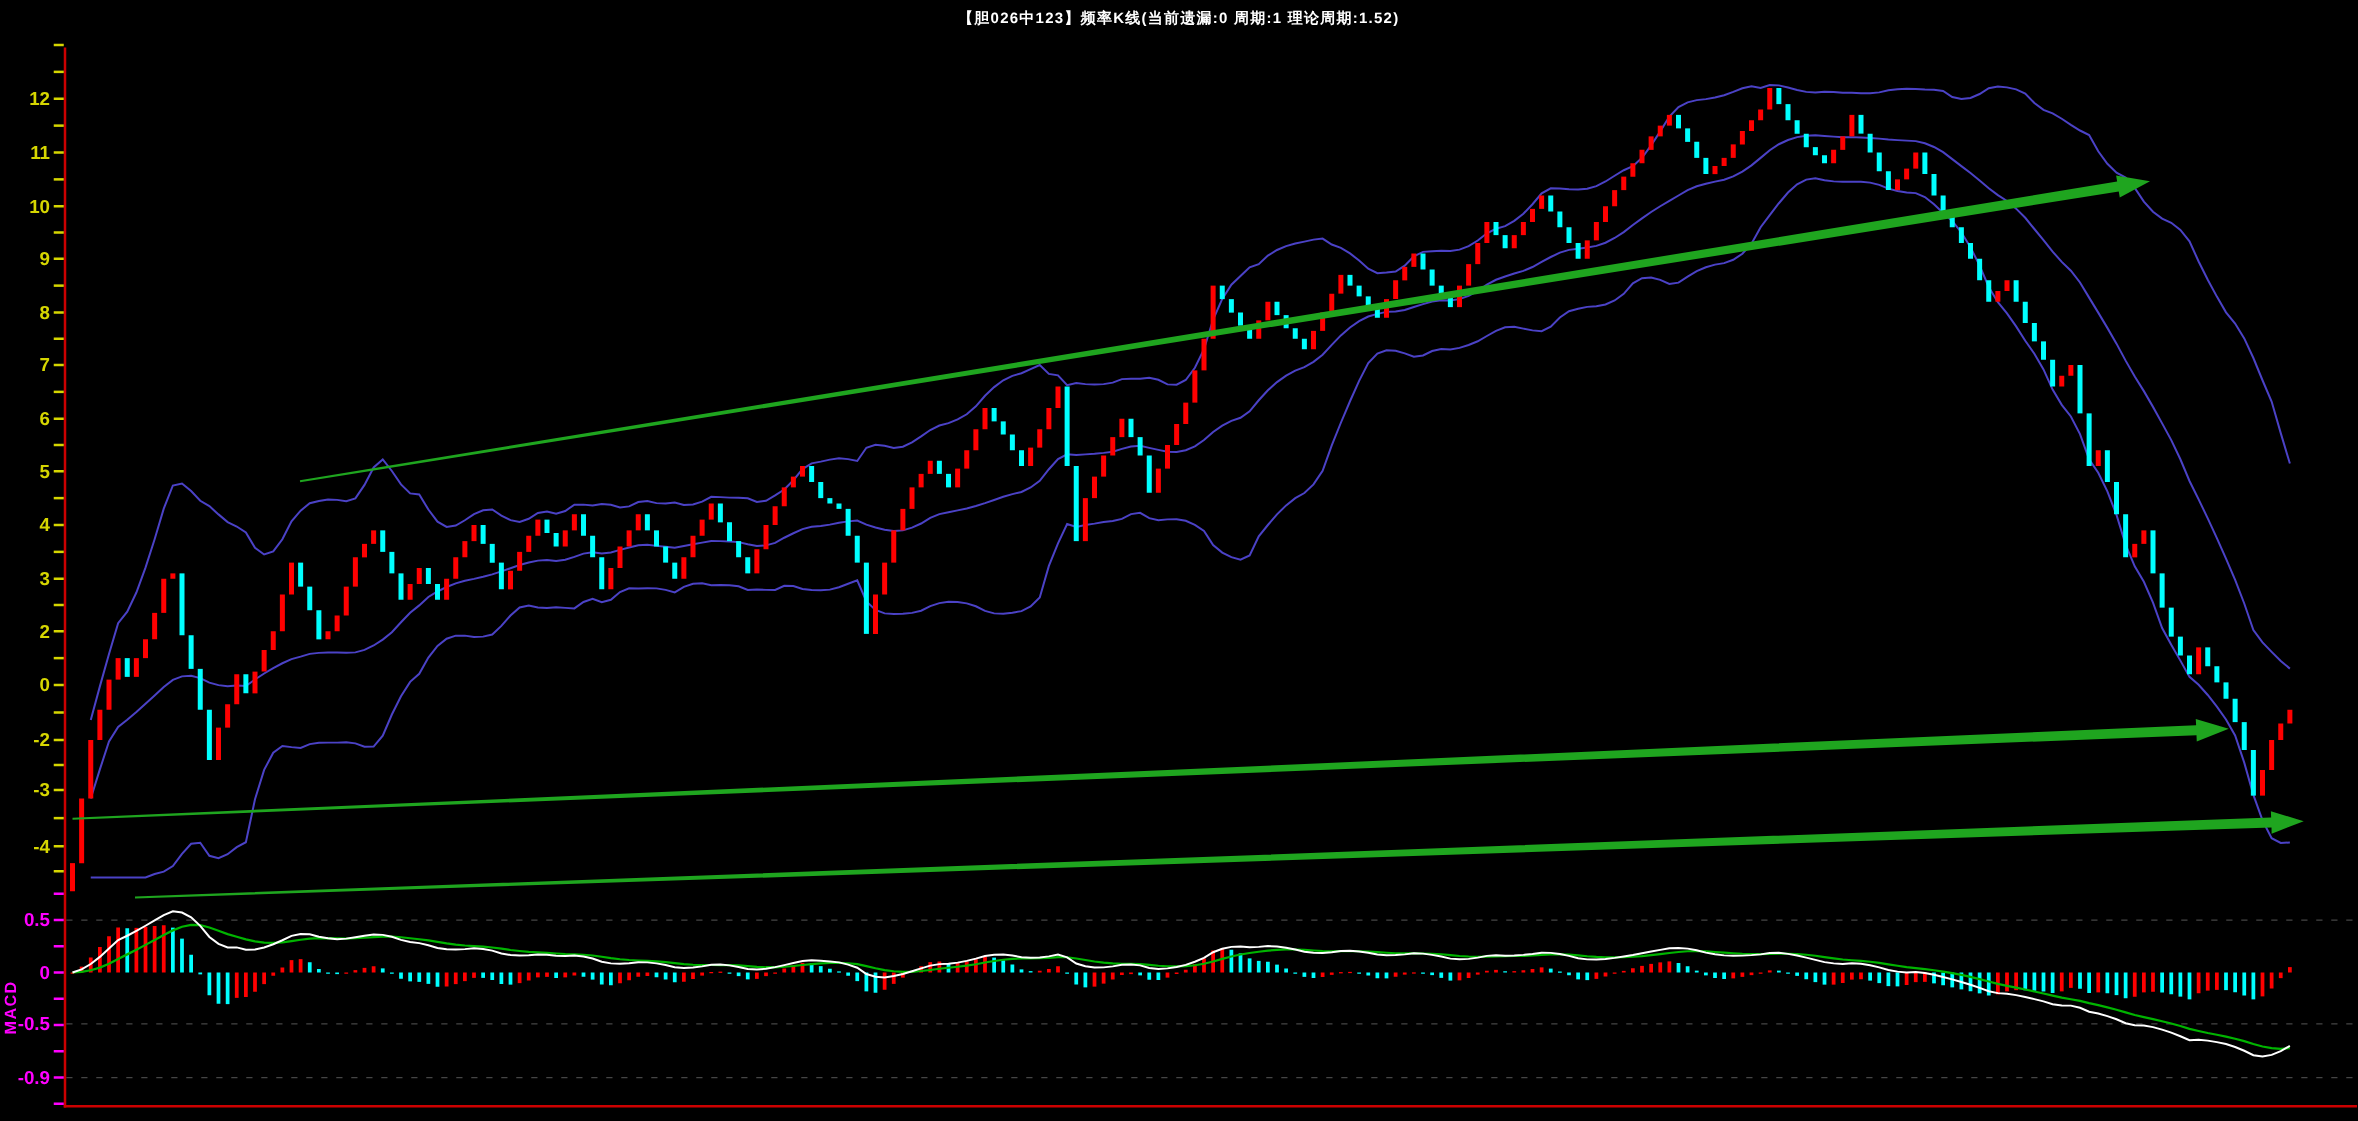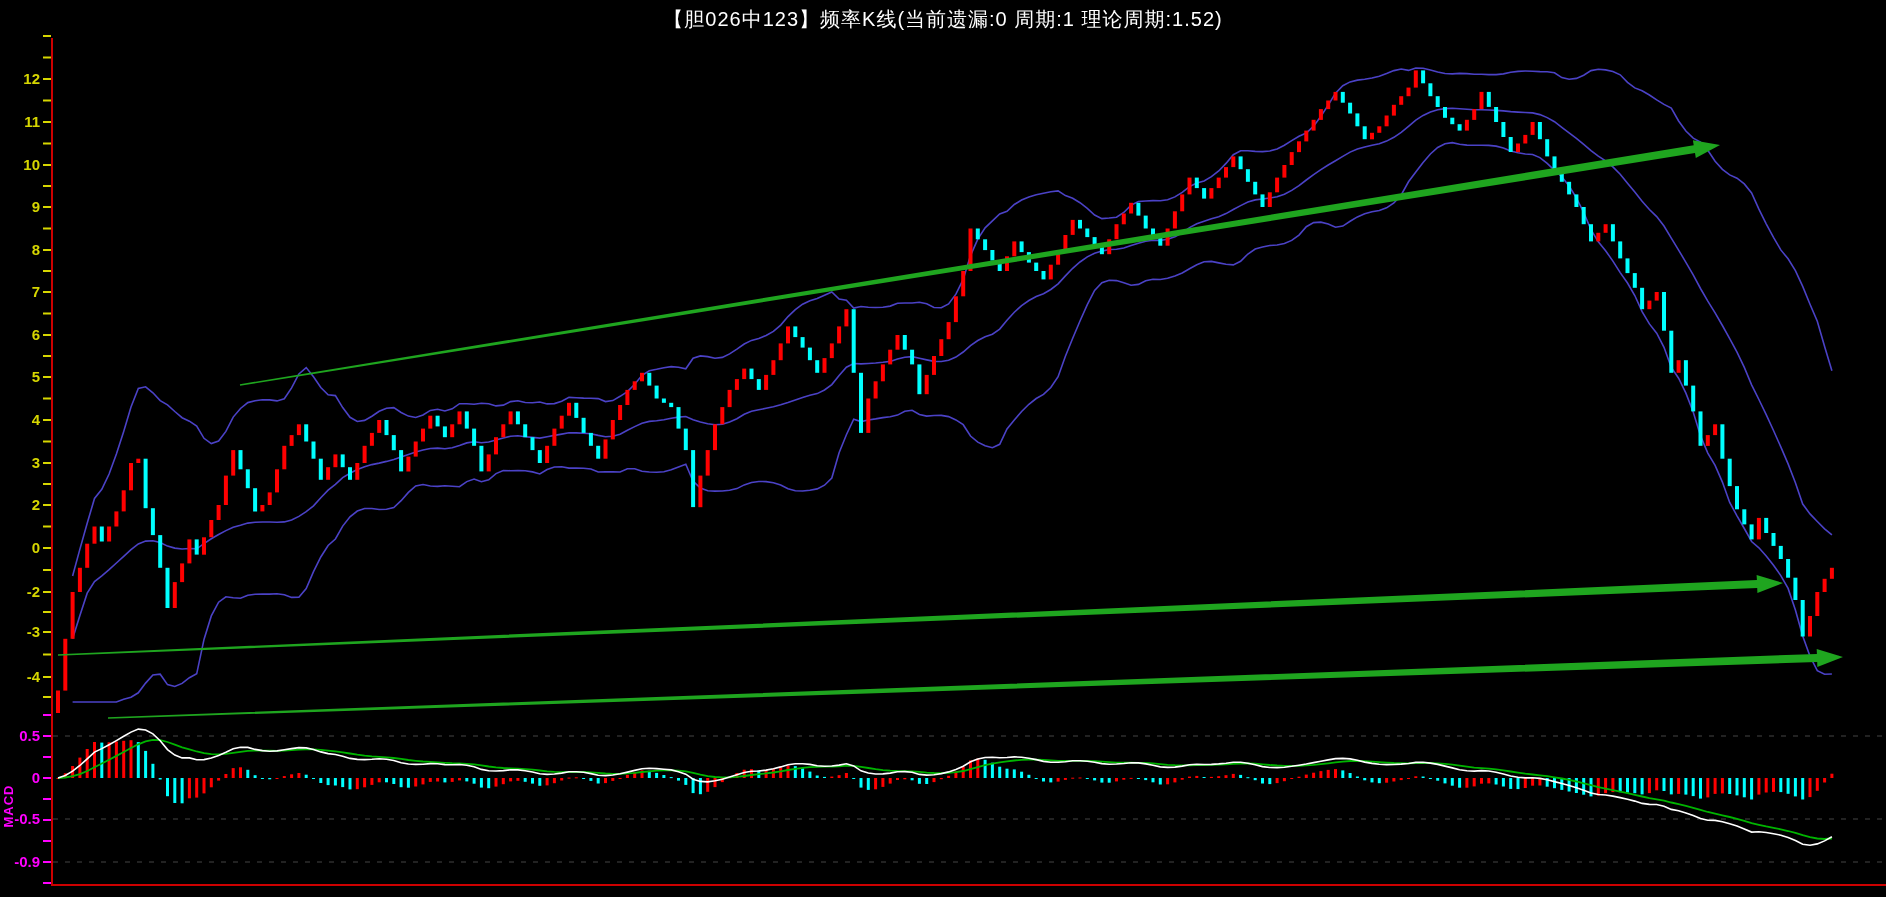--- a/index.html
+++ b/index.html
@@ -1,20 +1,20 @@
 <!DOCTYPE html>
 <html><head>
 <meta charset="utf-8">
 <style>
   html,body{margin:0;padding:0;background:#000;}
   .screen{position:relative;width:1886px;height:897px;background:#000;overflow:hidden;
           font-family:"Liberation Sans",sans-serif;}
   .title-bar{position:absolute;top:0;left:0;width:100%;height:30px;text-align:center;}
-  .title-bar span{display:inline-block;padding-top:6px;color:#ffffff;font-size:20px;
-          font-weight:normal;letter-spacing:1px;text-align:right;}
+  .title-bar span{display:inline-block;padding-top:6px;color:#ffffff;font-size:12px;
+          font-weight:bold;letter-spacing:1px;text-align:right;}
   #chart-svg{position:absolute;top:0;left:0;}
   .macd-vert{position:absolute;left:-21px;top:797px;width:62px;height:18px;
           color:#ff00ff;font-size:13px;font-weight:bold;text-align:center;
           transform:rotate(-90deg);letter-spacing:1px;}
 </style>
 </head>
 <body>
 
 <div class="screen">
   <div class="title-bar">

